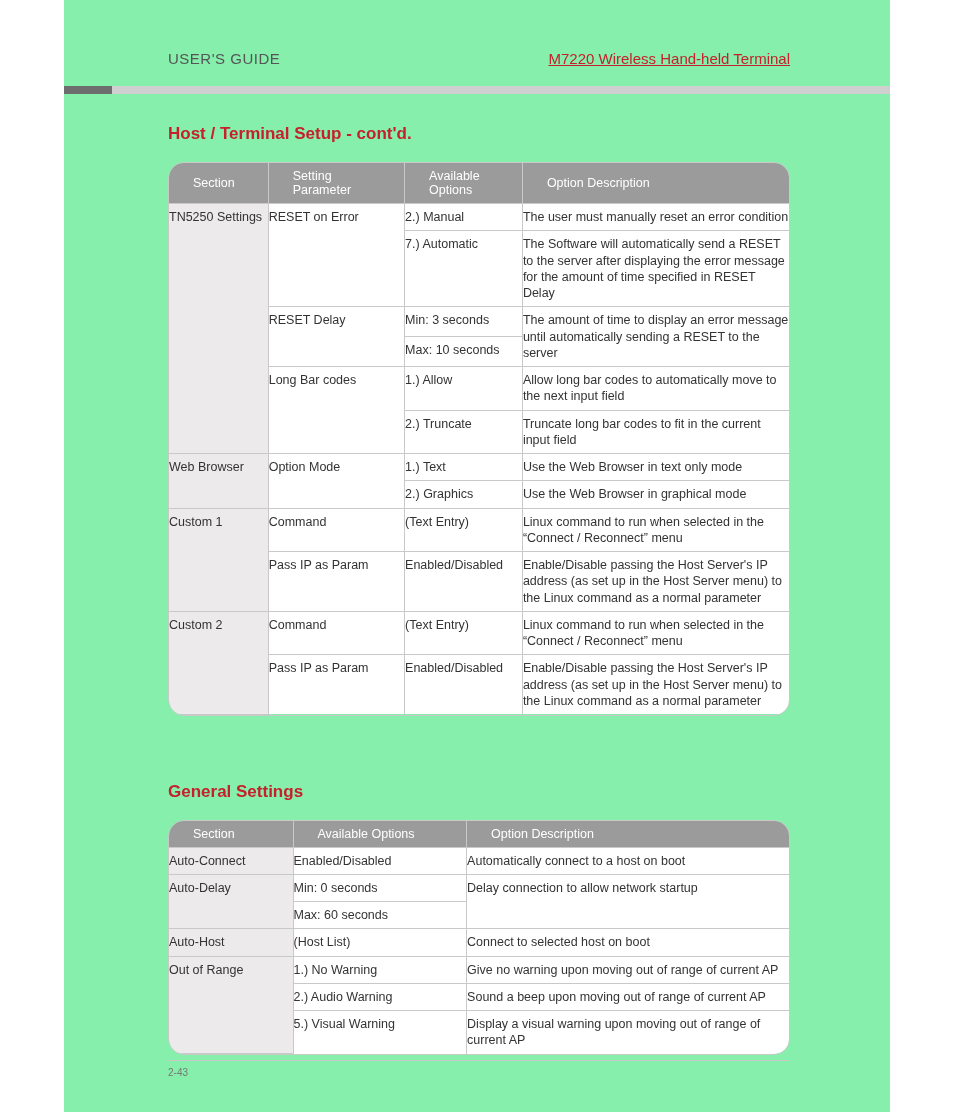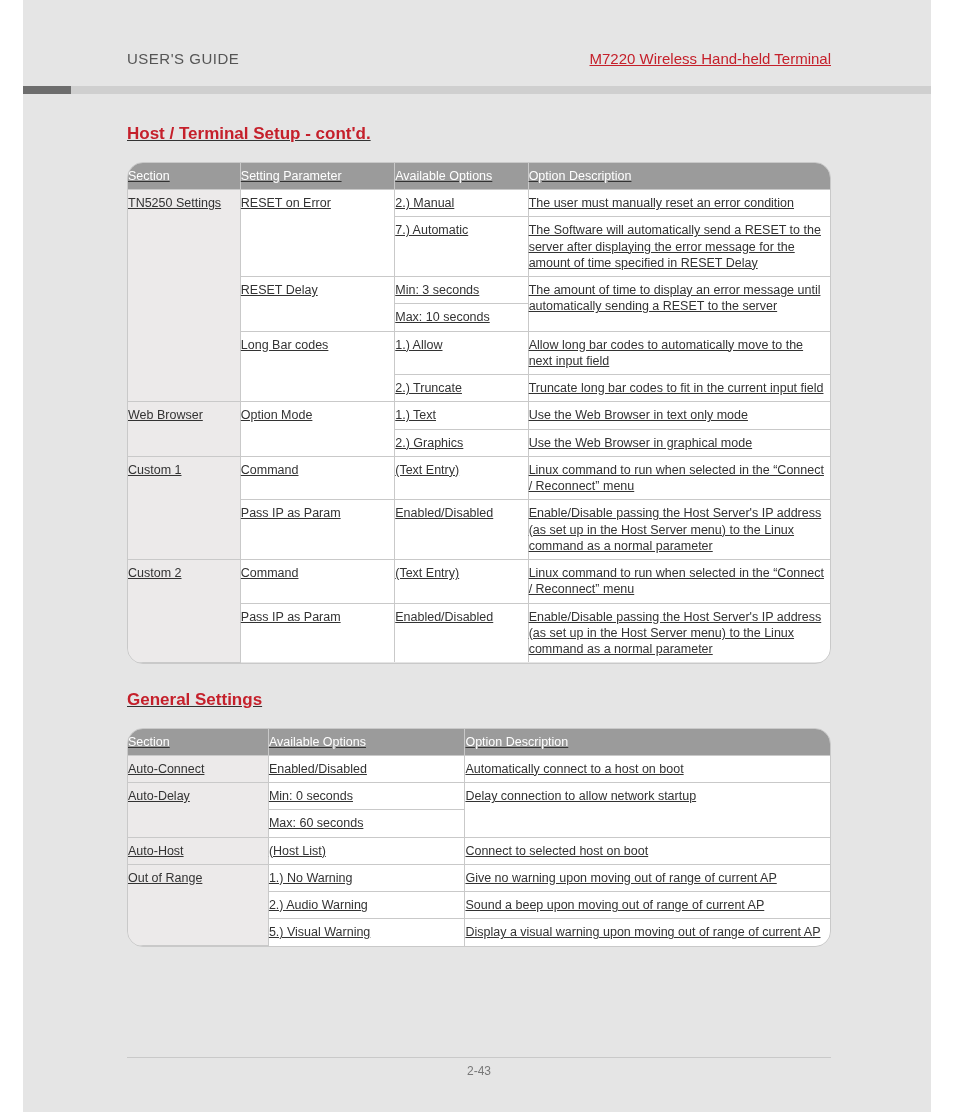--- a/index.html
+++ b/index.html
@@ -3,24 +3,24 @@
 <meta charset="utf-8">
 <style>
   * { box-sizing: border-box; }
   html, body {
     margin: 0; padding: 0;
     background: #fff;
     font-family: Arial, Helvetica, sans-serif;
     color: #333;
   }
   .page {
-    width: 908px;
+    width: 826px;
     height: 1112px;
     position: relative;
-    background: #e5e5e5;
+    background: #86efac;
     margin: 0 auto;
   }
   .topbar {
     position: absolute;
     left: 104px; right: 100px;
     top: 50px;
     display: flex;
     justify-content: space-between;
     font-size: 15px;
   }
@@ -40,43 +40,42 @@
   }
   .rule-light {
     background: #cfcfcf;
     height: 8px;
     margin-left: 48px;
   }
   .content {
     position: absolute;
     left: 104px; right: 100px;
     top: 124px;
-    text-decoration: underline;
   }
   h2.section-title {
     color: #c5202b;
     font-size: 17px;
     font-weight: bold;
     margin: 0 0 18px 0;
   }
-  h2.section-title.second { margin-top: 26px; }
+  h2.section-title.second { margin-top: 66px; }
   table.settings {
     border-collapse: collapse;
     width: 100%;
     font-size: 12.5px;
     color: #333;
     border-radius: 14px;
     overflow: hidden;
   }
   table.settings th {
     background: #9b9b9b;
     color: #fff;
     font-weight: normal;
     text-align: left;
-    padding: 6px 0;
+    padding: 6px 24px;
     border: 1px solid #c9c9c9;
     border-top: none;
   }
   table.settings th:first-child { border-left: none; }
   table.settings th:last-child { border-right: none; }
   table.settings td {
     border: 1px solid #c9c9c9;
     padding: 5px 0;
     vertical-align: top;
     background: #fff;
@@ -90,22 +89,21 @@
   table.settings tr:last-child td { border-bottom: none; }
   .table-wrap {
     border-radius: 16px;
     overflow: hidden;
     border: 1px solid #c9c9c9;
   }
   .footer {
     position: absolute;
     left: 104px; right: 100px;
     bottom: 34px;
-    text-align: center;
-    font-size: 12px;
+    font-size: 10px;
     color: #777;
   }
   .footer-line {
     height: 1px;
     background: #c9c9c9;
     margin-bottom: 6px;
   }
 </style>
 </head>
 <body>

